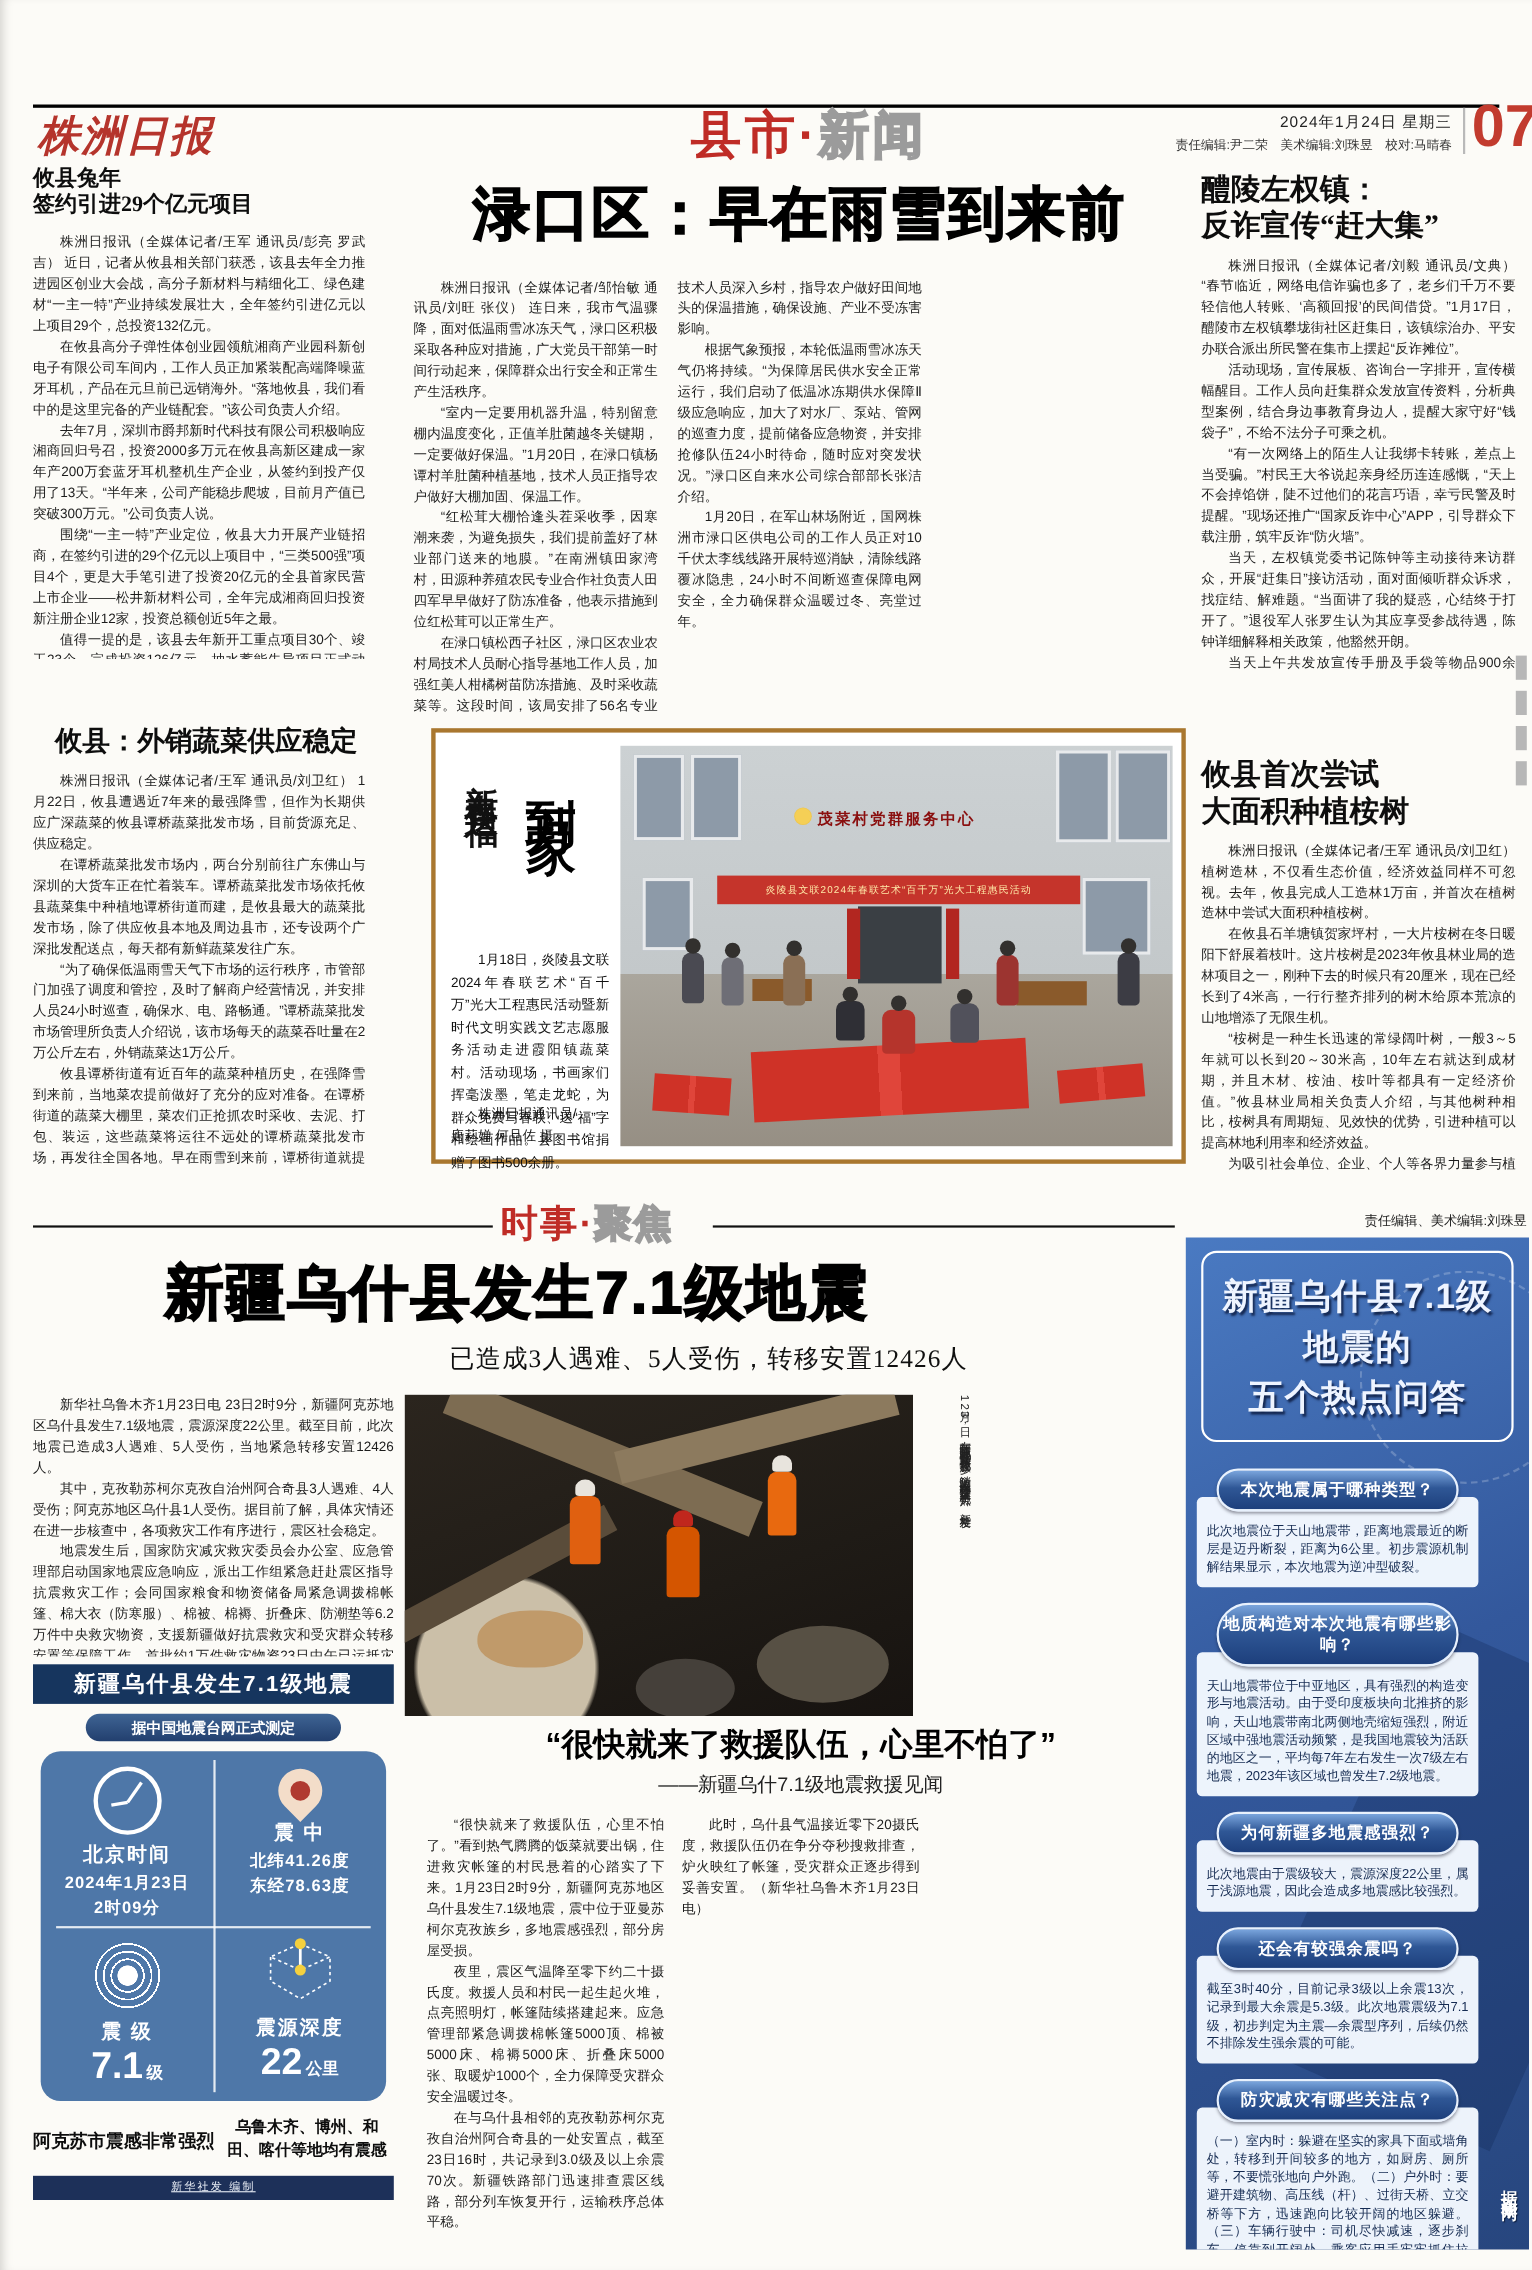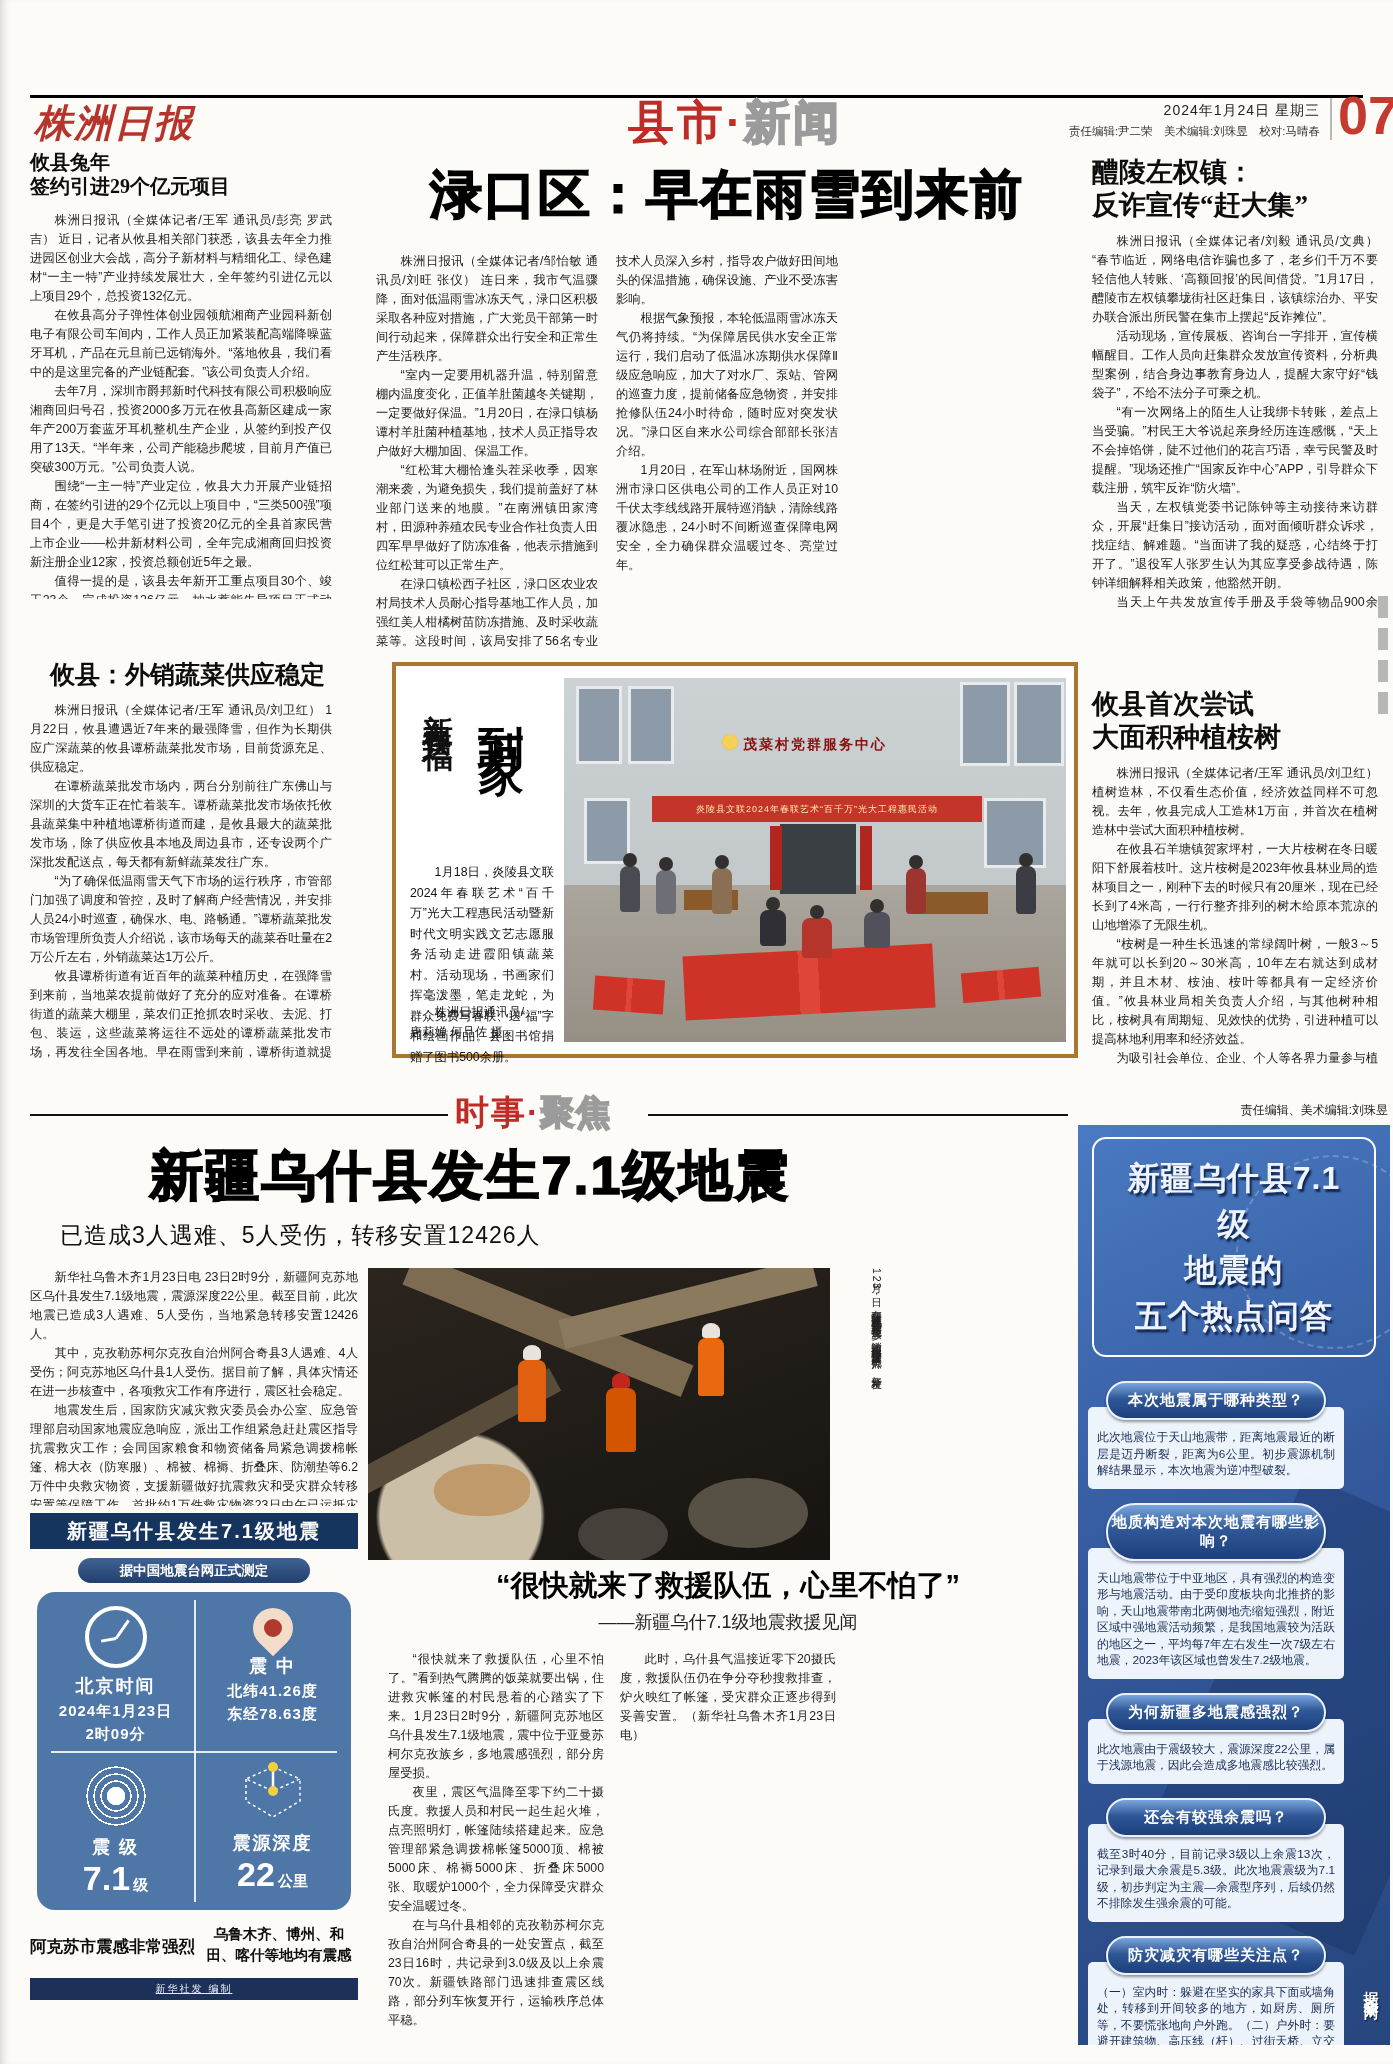--- a/index.html
+++ b/index.html
@@ -71,22 +71,22 @@
   .gpaper{position:absolute;background:linear-gradient(90deg,#cf3227 0 46%,#e0453a 46% 54%,#cf3227 54% 100%);}
   .pp{position:absolute;border-radius:8px 8px 4px 4px;}
   .pp::before{content:"";position:absolute;top:-13px;left:50%;margin-left:-7px;width:14px;height:14px;
               border-radius:50%;background:#32302e;}
   .tbl{position:absolute;background:#8a5a2b;}
   
   .div-line{position:absolute;top:1114px;height:2px;background:#111;}
   .focus-title{position:absolute;left:455px;top:1090px;font-size:34px;font-weight:900;letter-spacing:2px;}
   .focus-editors{position:absolute;left:1080px;top:1102px;width:308px;text-align:right;font-size:12px;color:#222;}
   .quake-hl{position:absolute;left:60px;top:1140px;width:820px;text-align:center;font-size:54px;}
-  .quake-sub{position:absolute;left:60px;top:1220px;width:820px;text-align:left;
-             font-family:Liberation Sans, sans-serif;font-size:23px;color:#101010;letter-spacing:1px;}
+  .quake-sub{position:absolute;left:60px;top:1220px;width:820px;text-align:right;
+             font-family:Liberation Serif, serif;font-size:23px;color:#101010;letter-spacing:1px;}
   .xinhua{position:absolute;left:30px;top:1268px;width:328px;height:238px;}
   
   .photo-rescue{position:absolute;left:368px;top:1268px;width:462px;height:292px;overflow:hidden;
      background:radial-gradient(circle at 20% 85%,#cbbfa8 0 18%,transparent 19%),
                 linear-gradient(160deg,#2b251e 0%,#1f1b16 60%,#171310 100%);}
   .beam{position:absolute;background:#7d6c52;}
   .rubble{position:absolute;border-radius:50%;background:#575044;}
   .rescuer{position:absolute;border-radius:8px 8px 3px 3px;background:#e06010;}
   .rescuer::before{content:"";position:absolute;top:-15px;left:50%;margin-left:-9px;width:18px;height:15px;
                    border-radius:50% 50% 20% 20%;background:#e8e4dd;}
@@ -133,21 +133,21 @@
   .ig-credit{margin-top:12px;height:22px;background:#1d3059;color:#e8edf5;font-size:10px;
              text-align:center;line-height:22px;letter-spacing:2px;text-decoration:underline;}
   
   .qa{position:absolute;left:1078px;top:1125px;width:312px;height:920px;overflow:hidden;
       background:linear-gradient(155deg,#4a7ac2 0%,#33589c 45%,#27467e 100%);}
   .qa-deco1{position:absolute;right:-40px;top:30px;width:190px;height:190px;border-radius:50%;
             border:2px dashed rgba(255,255,255,.22);}
   .qa-deco2{position:absolute;right:-60px;bottom:120px;width:240px;height:420px;background:rgba(15,35,80,.28);
             transform:rotate(24deg);}
   .qa-title{position:relative;margin:12px 14px 24px;border:2px solid #fff;border-radius:14px;
-            padding:16px 20px;text-align:center;color:#eef4ff;font-weight:900;font-size:32px;
+            padding:16px 4px;text-align:center;color:#eef4ff;font-weight:900;font-size:32px;
             line-height:46px;letter-spacing:1px;text-shadow:2px 3px 2px rgba(10,25,60,.85);}
   .qa-item{position:relative;margin:0 46px 14px 10px;}
   .qa-q{position:relative;z-index:2;margin:0 18px -13px;background:linear-gradient(180deg,#7aa5dd 0%,#2f5796 45%,#1d3f7c 100%);
         border:2px solid #e8f1fd;border-radius:999px;color:#fff;font-weight:bold;font-size:15px;
         text-align:center;padding:8px 2px;box-shadow:0 2px 3px rgba(0,0,20,.4);letter-spacing:1px;}
   .qa-a{position:relative;background:rgba(244,249,255,.97);border-radius:5px;padding:22px 9px 10px;
         font-size:11.8px;line-height:16.5px;text-align:justify;color:#152b52;}
   .qa-credit{position:absolute;right:10px;bottom:46px;writing-mode:vertical-rl;color:#fff;
              font-weight:bold;font-size:15px;letter-spacing:5px;text-shadow:1px 1px 1px #0a1c3c;}
 </style>

